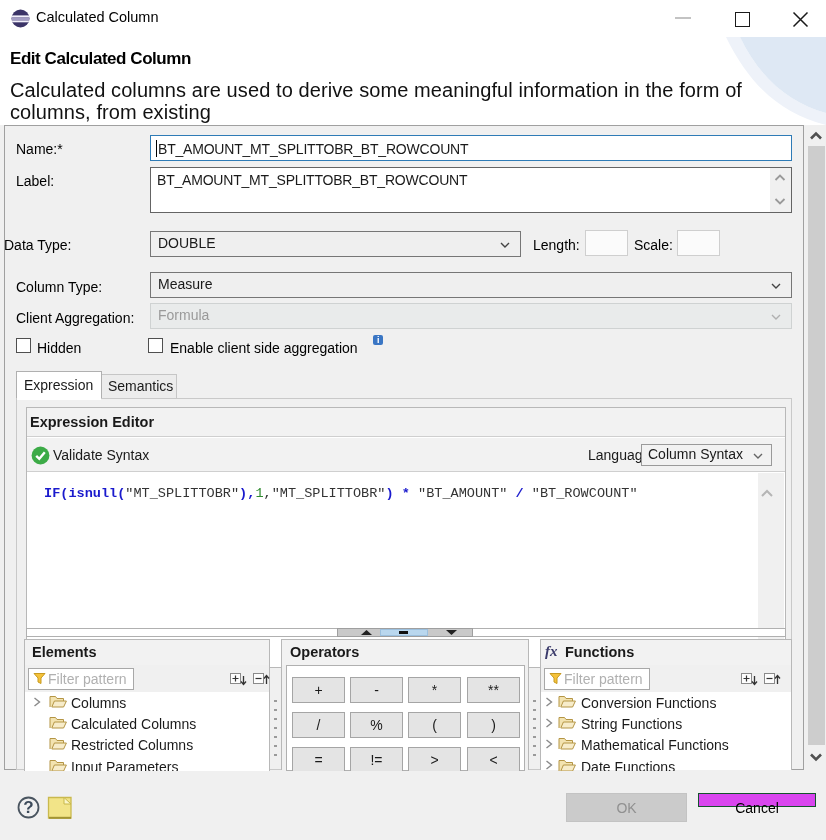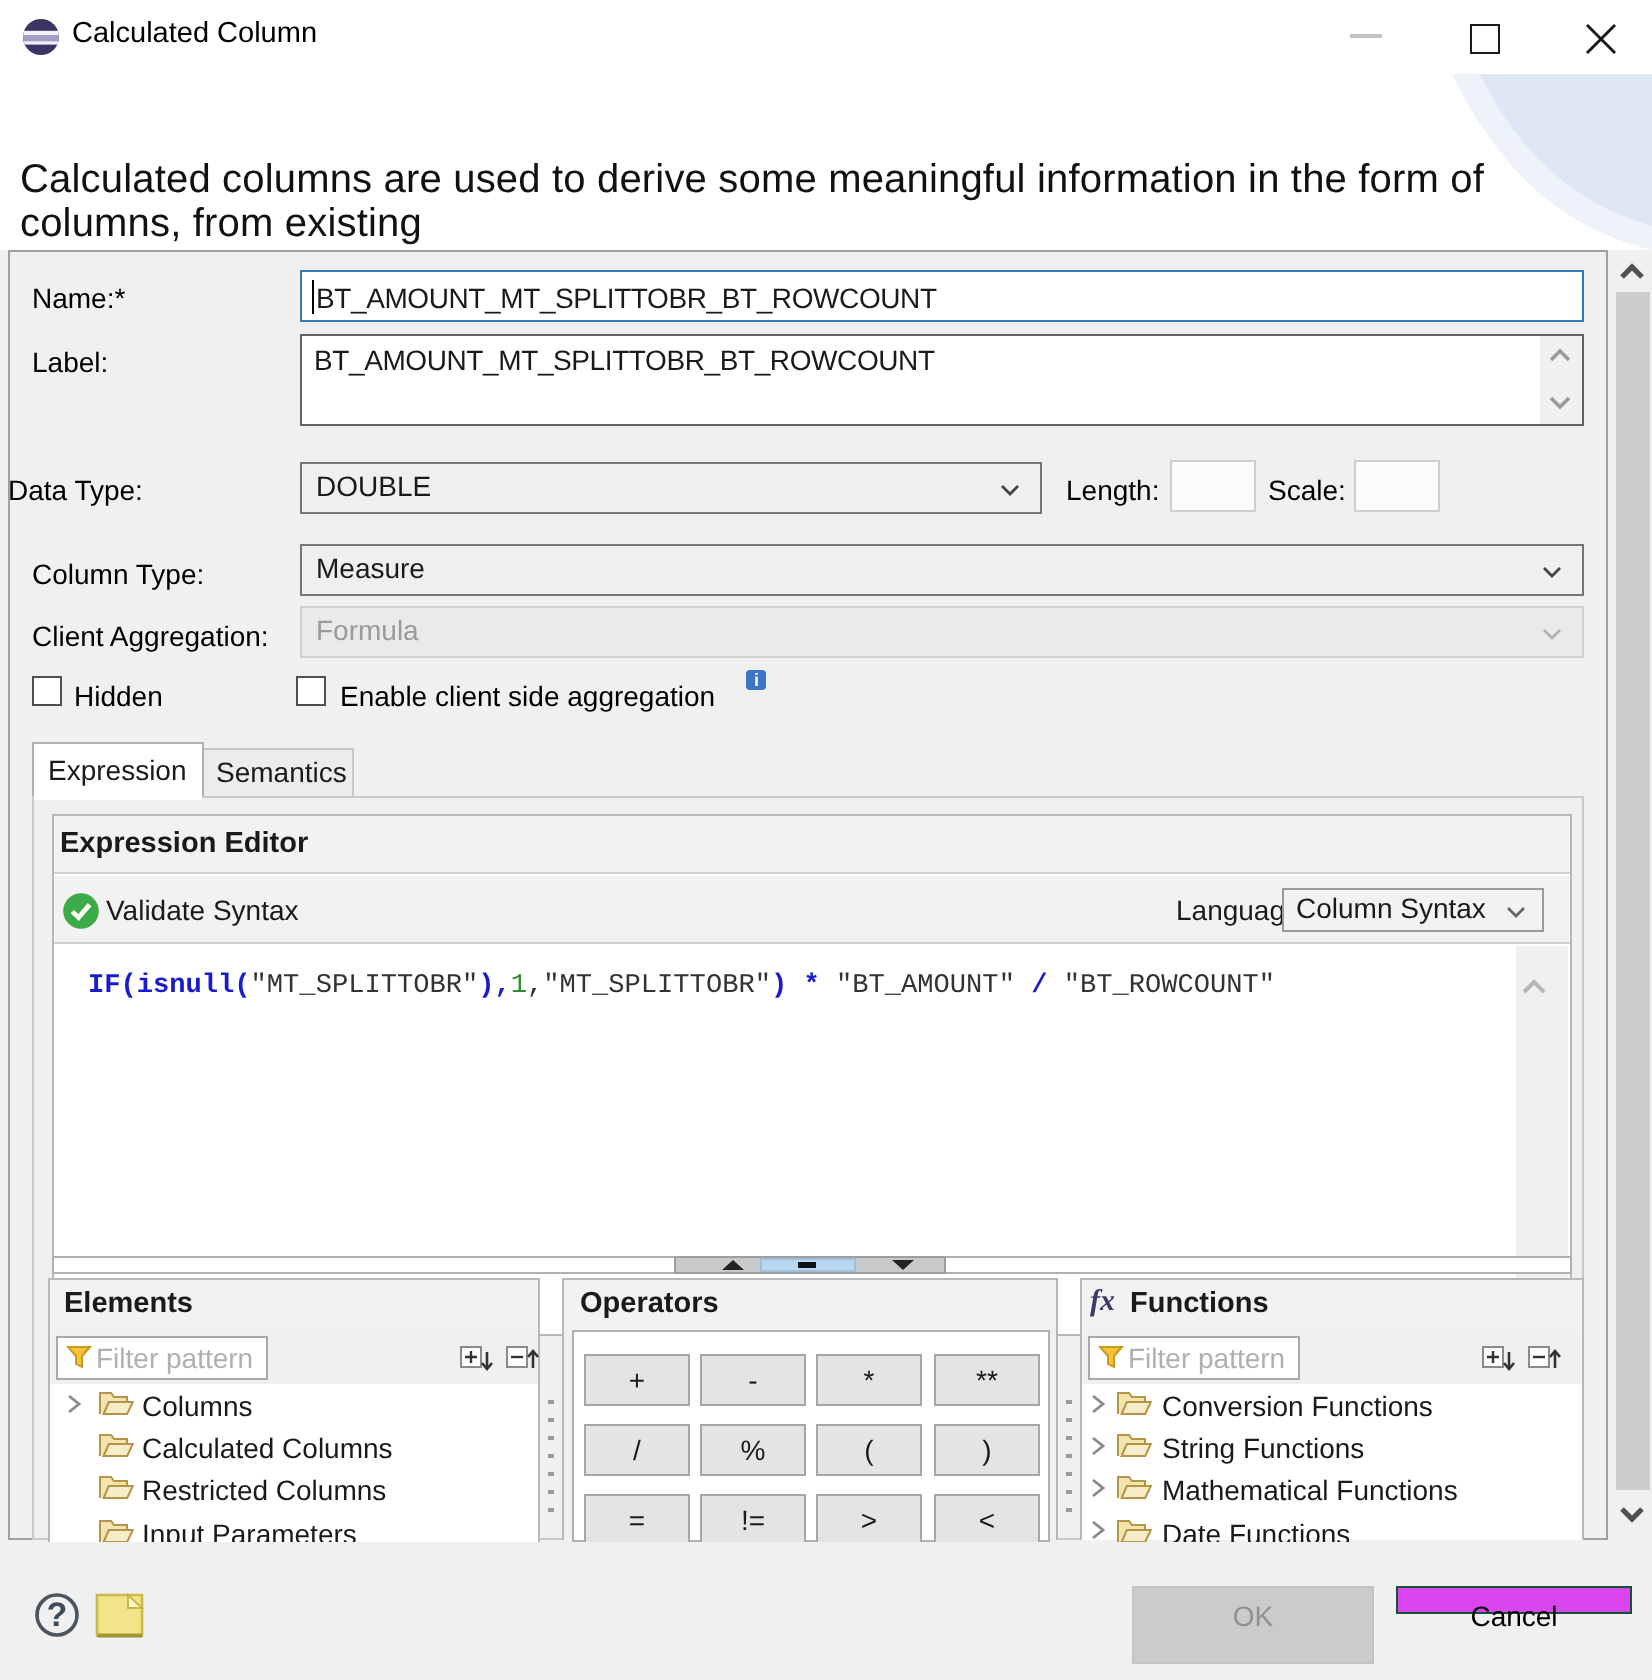--- a/index.html
+++ b/index.html
@@ -50,20 +50,21 @@
 <div class="abs" style="left:735px;top:12px;width:15px;height:15px;border:1.5px solid #1a1a1a"></div>
 <svg class="abs" style="left:792px;top:11px" width="17" height="17" viewBox="0 0 17 17">
   <path d="M1.5 1.5 L15.5 15.5 M15.5 1.5 L1.5 15.5" stroke="#1a1a1a" stroke-width="1.5"></path>
 </svg>
 
 <div class="abs" id="hdr">
   <svg width="826" height="88" style="position:absolute;left:0;top:0">
     <path d="M 726 0 C 748 45 778 76 826 88 L 826 76 C 790 66 760 42 740 0 Z" fill="#eef2f9"></path>
     <path d="M 740 0 C 760 42 790 66 826 76 L 826 0 Z" fill="#dee8f4"></path>
   </svg>
+  <h1>Edit Calculated Column</h1>
   <div class="desc">Calculated columns are used to derive some meaningful information in the form of columns, from existing<br>columns.</div>
 </div>
 
 <div class="abs" id="panel"></div>
 
 <div class="abs" id="vscroll">
   <div style="position:absolute;left:3px;top:21px;width:17px;height:599px;background:#cdcdcd"></div>
   <svg style="position:absolute;left:4px;top:5px" width="14" height="11" viewBox="0 0 14 11">
         <path d="M2 8.5 L7 3.5 L12 8.5" stroke="#505050" stroke-width="2.6" fill="none"></path>
       </svg>
@@ -301,16 +302,16 @@
 <div class="abs" style="left:0;top:771px;width:826px;height:69px;background:#f0f0f0"></div>
 <svg class="abs" style="left:17px;top:796px" width="23" height="23" viewBox="0 0 23 23">
   <circle cx="11.5" cy="11.5" r="10" fill="none" stroke="#4a5560" stroke-width="1.8"></circle>
   <text x="11.5" y="17" text-anchor="middle" font-size="17" font-weight="bold" fill="#3c4a5a" font-family="Liberation Sans">?</text>
 </svg>
 <svg class="abs" style="left:47px;top:796px" width="26" height="25" viewBox="0 0 26 25">
   <path d="M1.5 1.5 L24 1.5 L24 22 L1.5 22 Z" fill="#f2e488" stroke="#c9b94e" stroke-width="1.3"></path>
   <path d="M17 1.5 L24 8 L17 8 Z" fill="#fbf6c8" stroke="#c8b84a" stroke-width="1"></path>
   <path d="M2 21.8 L24 21.8" stroke="#a39433" stroke-width="2" fill="none"></path>
 </svg>
-<div class="abs" style="left:566px;top:793px;width:121px;height:39px;background:#cbcbcb;border:1px solid #c3c3c3;text-align:center;line-height:29px;color:#909090">OK</div>
+<div class="abs" style="left:566px;top:793px;width:121px;height:29px;background:#cbcbcb;border:1px solid #c3c3c3;text-align:center;line-height:29px;color:#909090">OK</div>
 <div class="abs" style="left:698px;top:793px;width:118px;height:14px;background:#d946ef;border:1px solid #14532d;text-align:center;line-height:29px;color:#000">Cancel</div>
 
 </div>
 
 </body></html>

